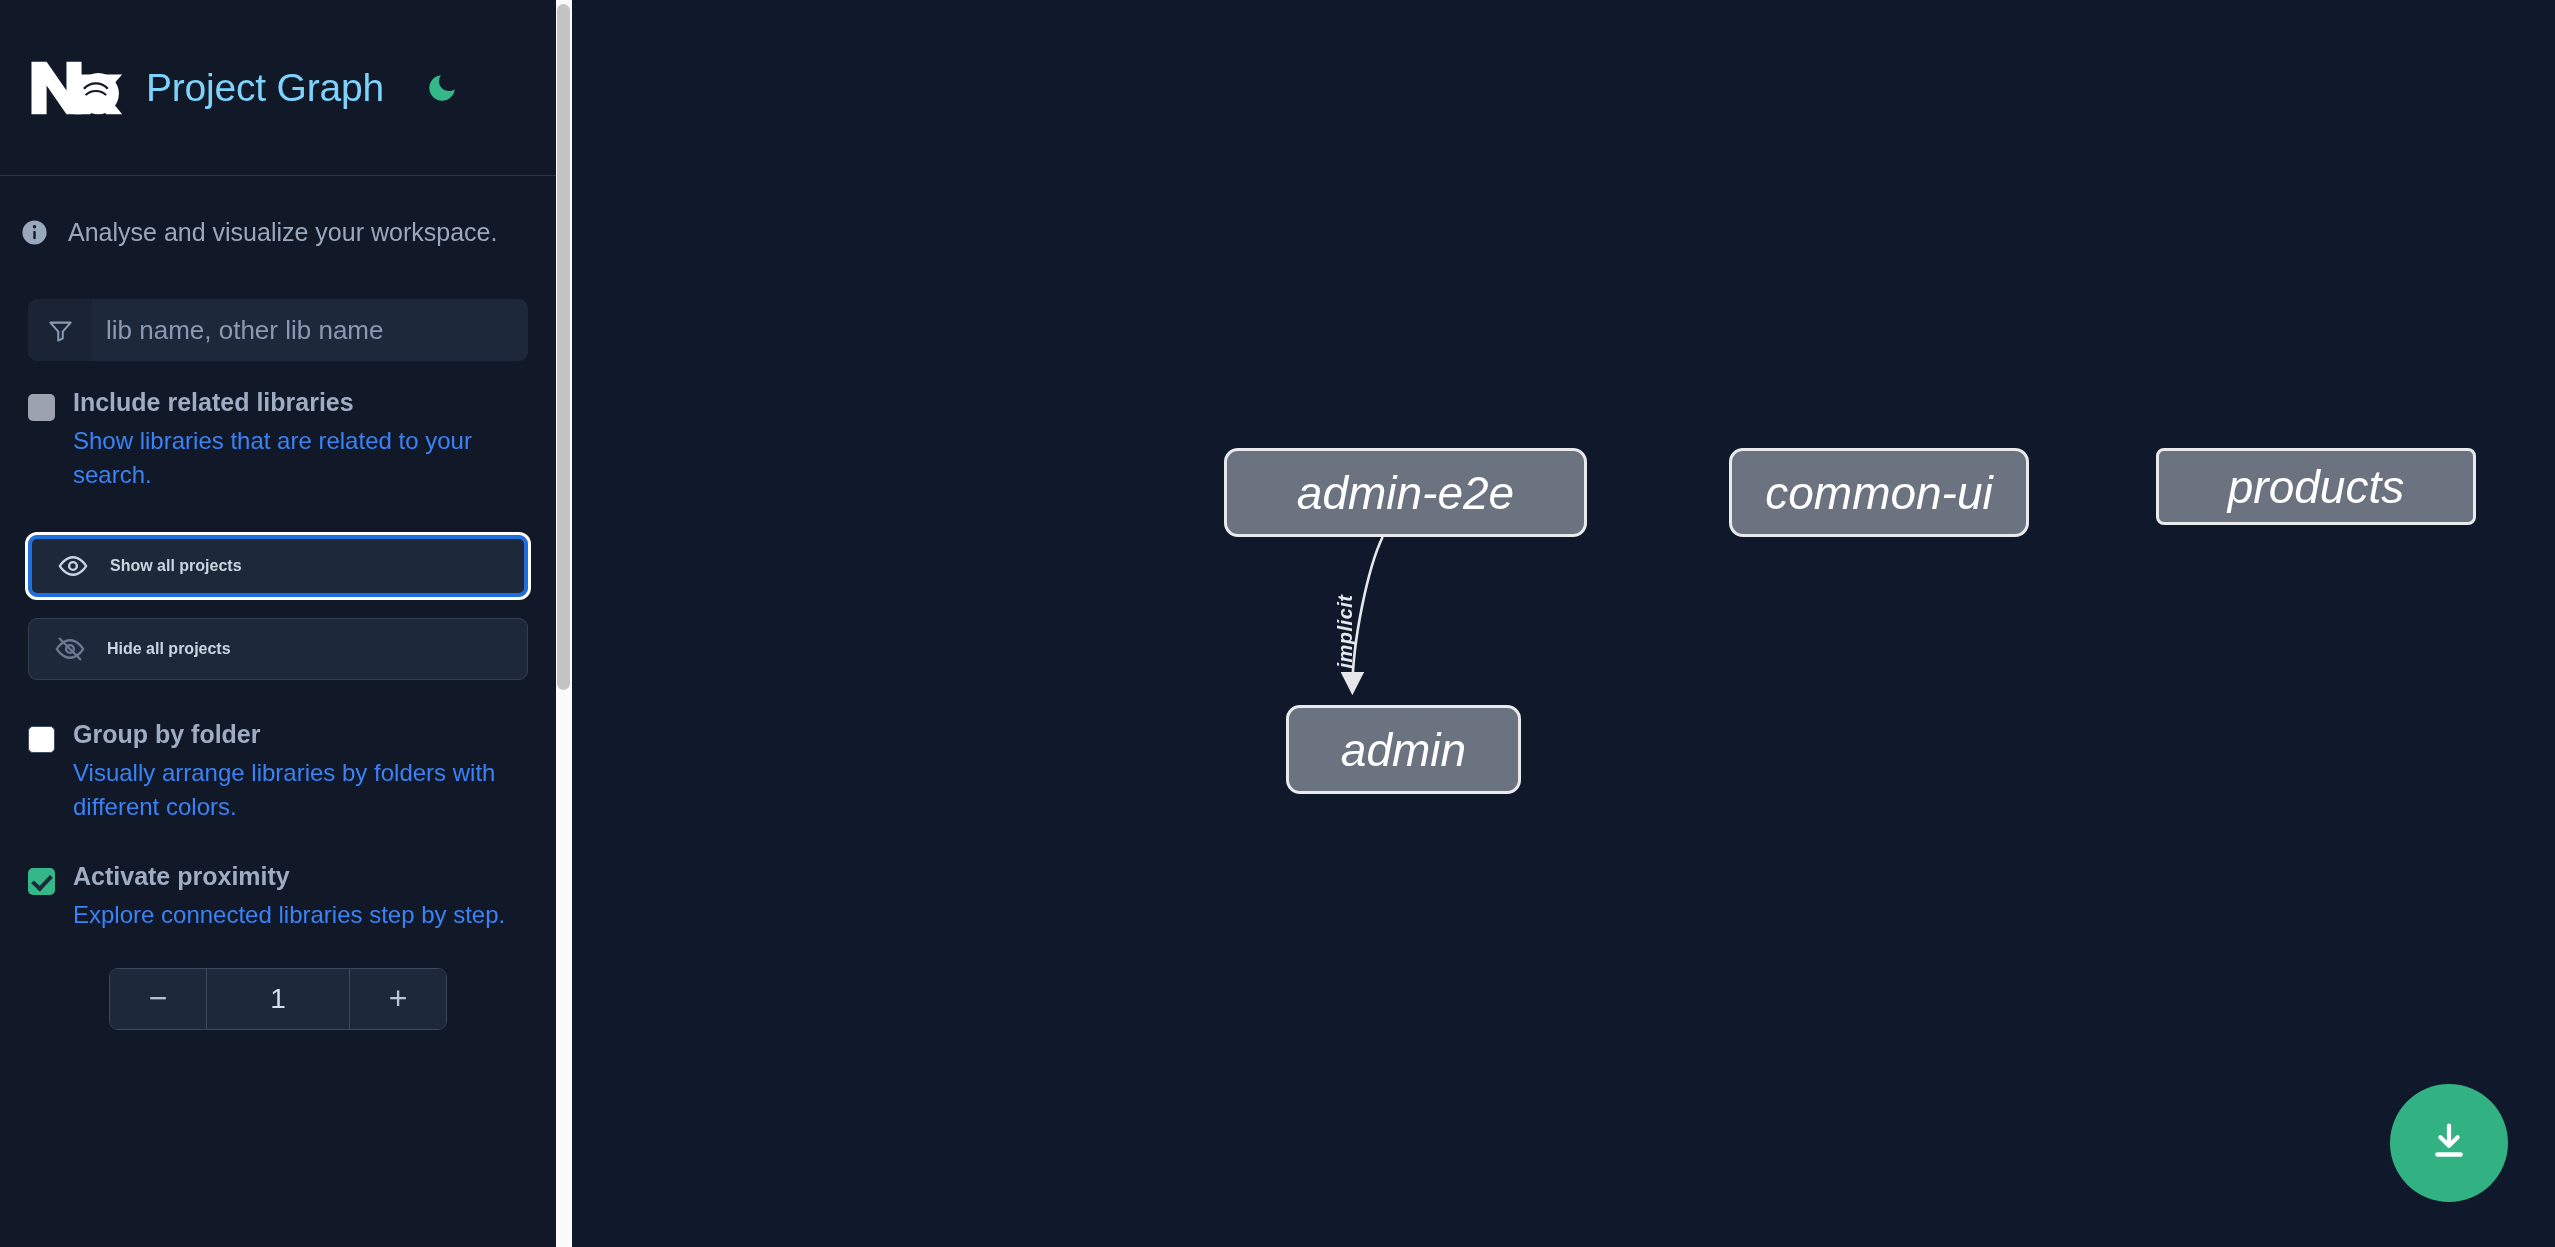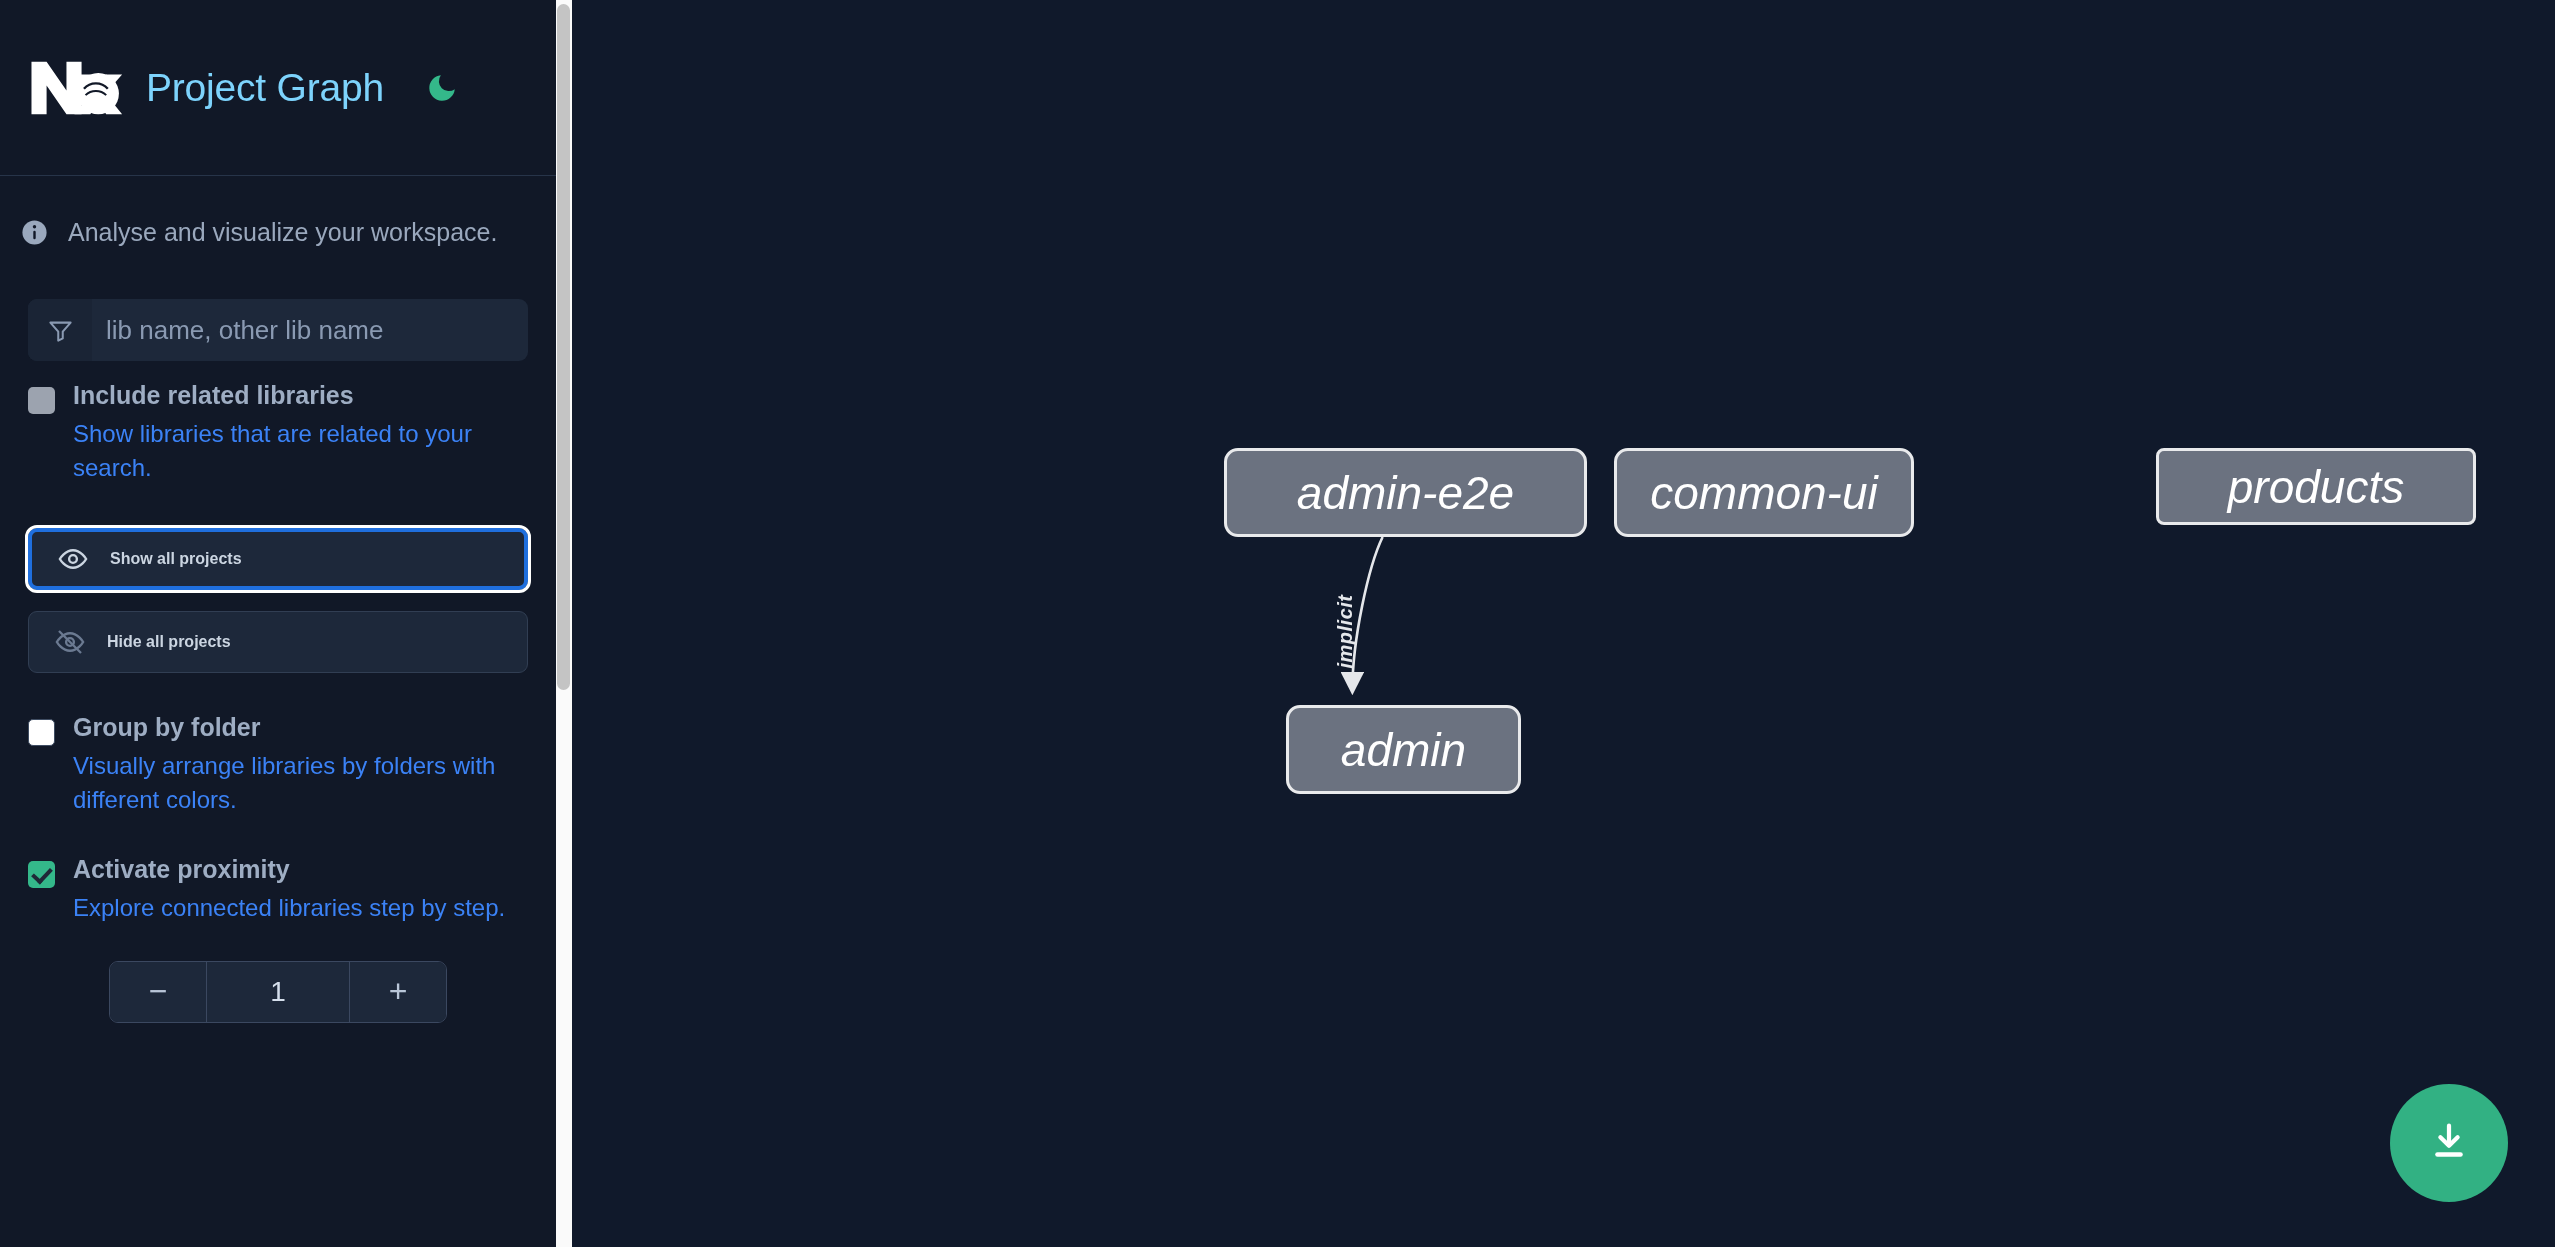--- a/index.html
+++ b/index.html
@@ -110,21 +110,21 @@
     color: #cbd5e1;
     font-size: 26px;
     font-family: "Liberation Sans", sans-serif;
     padding: 0 14px;
   }
   .filter-input::placeholder { color: #8a9ab2; }
 
   
   .check-block {
     padding: 0 28px;
-    margin-top: 20px;
+    margin-top: 27px;
     display: flex;
   }
   .cb {
     width: 27px; height: 27px;
     flex: 0 0 27px;
     margin-right: 18px;
     margin-top: 6px;
     border-radius: 5px;
     cursor: pointer;
     position: relative;
@@ -414,21 +414,21 @@
 
       <path d="M820,537 C806,566 790,640 790,690" fill="none" stroke="#e5e7eb" stroke-width="2.6" marker-end="url(#arrow)"></path>
 
       <path d="M2155,537 C2141,566 2128,640 2128,690" fill="none" stroke="#e5e7eb" stroke-width="2.6" marker-end="url(#arrow)"></path>
     </svg>
 
     <div class="node" style="left:668px; top:448px; width:363px; height:89px;">
       <span>admin-e2e</span>
     </div>
 
-    <div class="node" style="left:1058px; top:448px; width:300px; height:89px;">
+    <div class="node" style="left:1173px; top:448px; width:300px; height:89px;">
       <span>common-ui</span>
     </div>
 
     <div class="node" style="left:1600px; top:448px; width:320px; height:77px;border-radius:8px;">
       <span>products</span>
     </div>
 
     <div class="node" style="left:730px; top:705px; width:235px; height:89px;justify-content:center;">
       <span>admin</span>
     </div>

